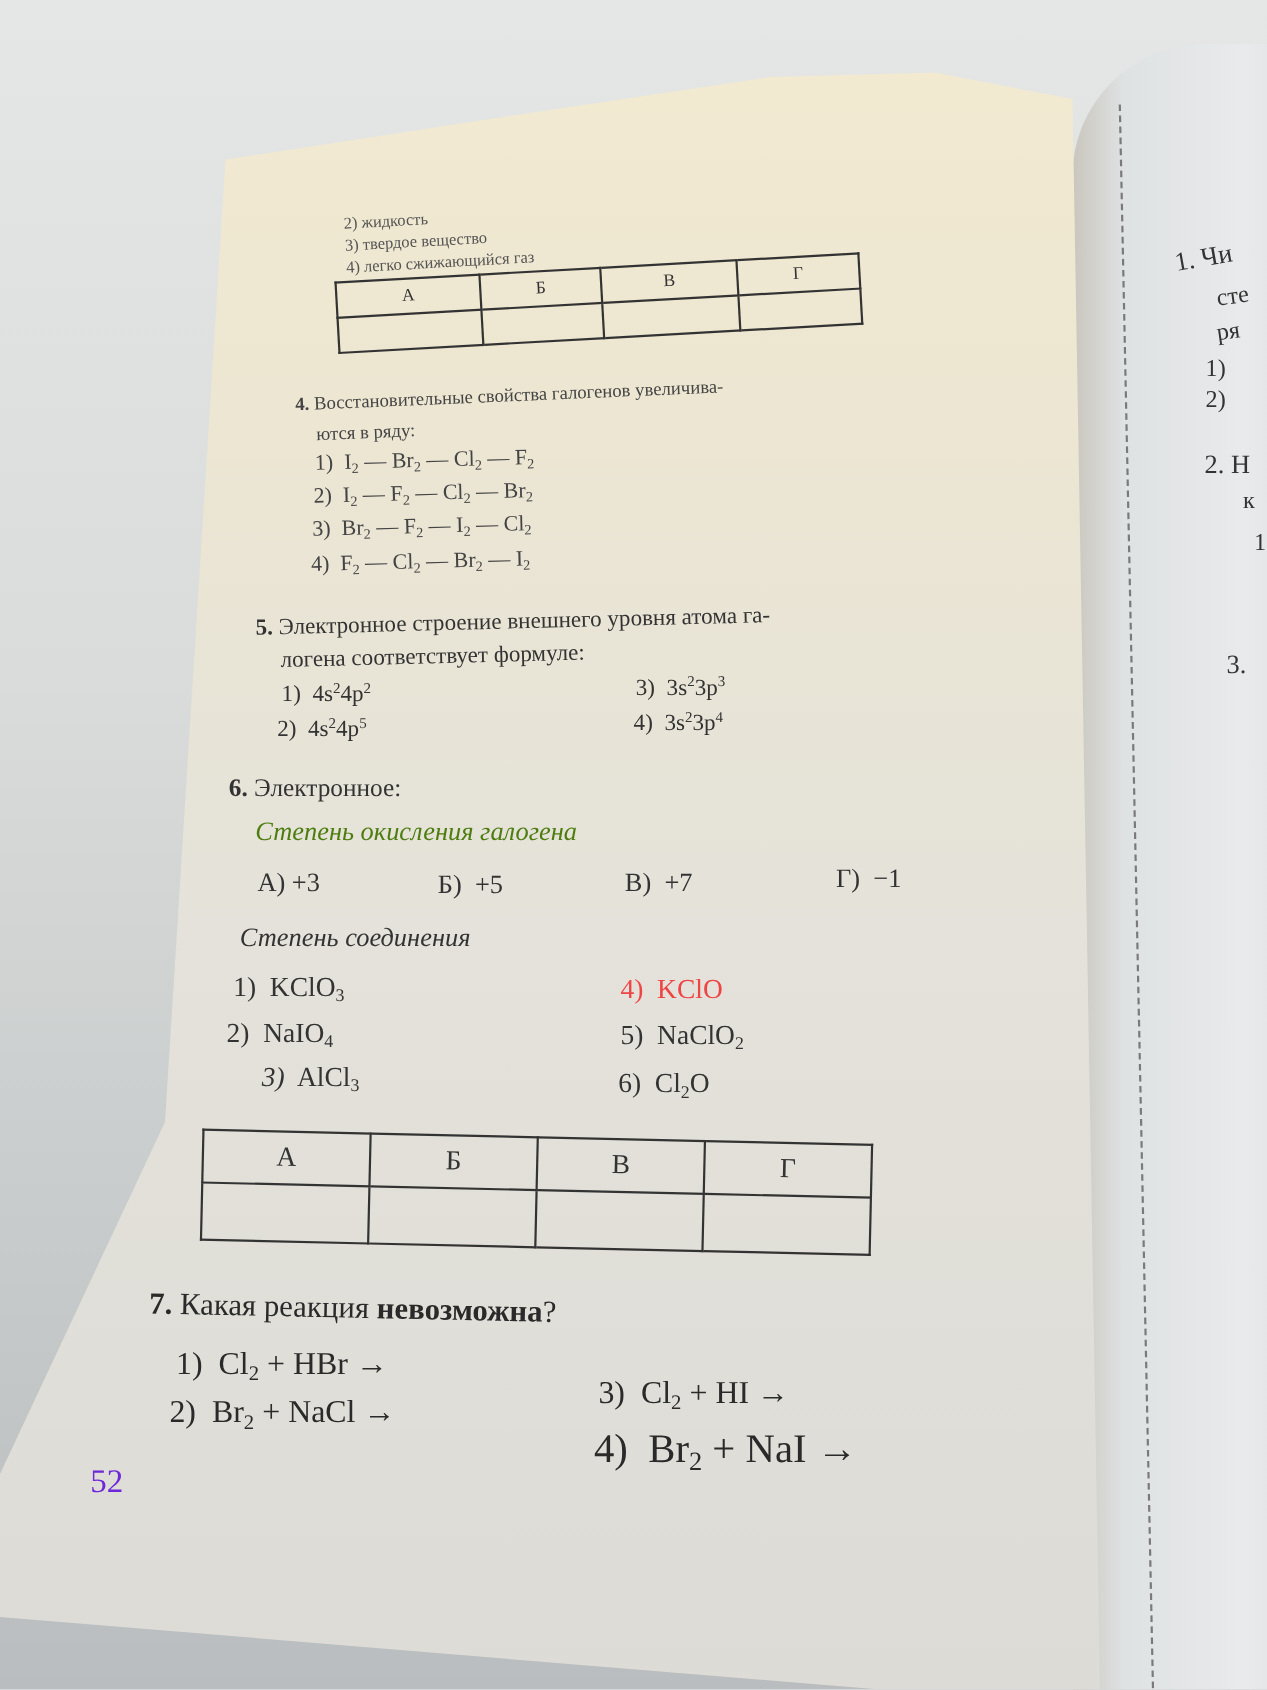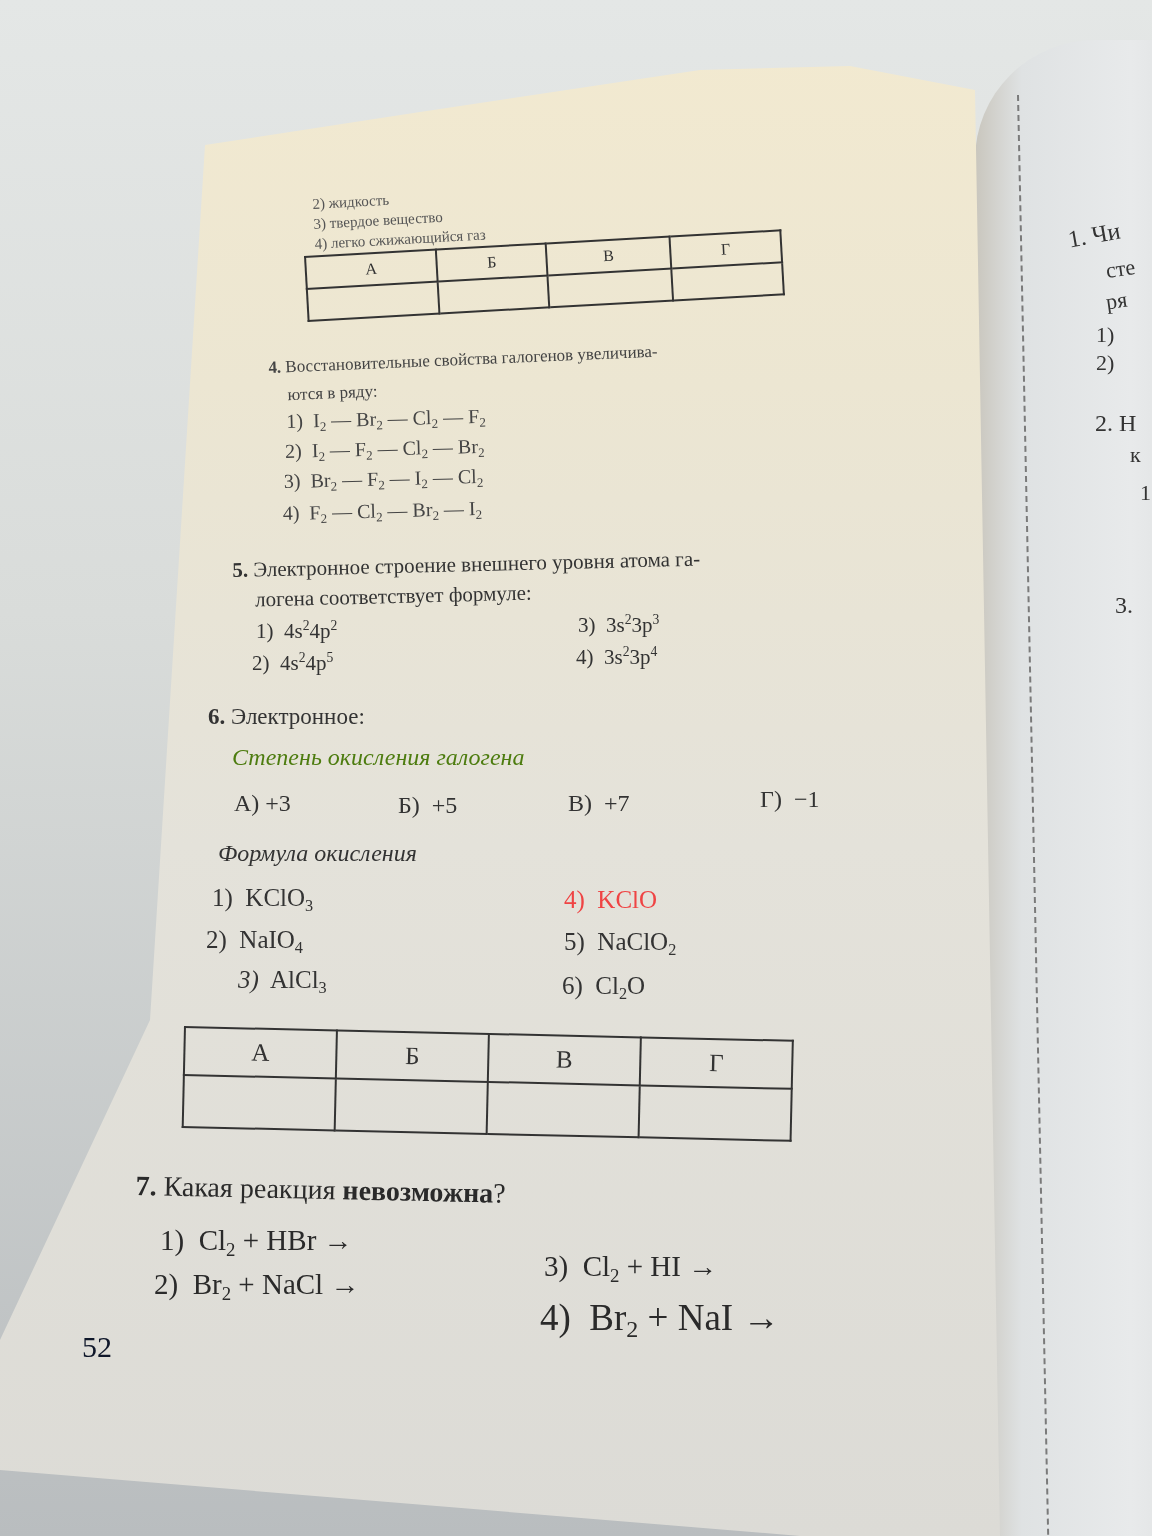--- a/index.html
+++ b/index.html
@@ -32,21 +32,21 @@
     sup { font-size: 0.65em; vertical-align: 0.55em; }
     .num { font-weight: bold; }
     .it { font-style: italic; }
     .bold { font-weight: bold; }
     table.answer {
       position: absolute; border-collapse: collapse;
     }
     table.answer td {
       border: 2px solid #333; text-align: center; color: #333;
     }
-    .page-num { position: absolute; left: 82px; top: 1330px; font-size: 30px; color: #0f172a; }
+    .page-num { position: absolute; left: 82px; top: 1330px; font-size: 30px; color: #6d28d9; }
   </style>
 </head>
 <body>
 
 <div class="right-page">
   <div class="cut-line"></div>
 </div>
 <div class="rp-text" style="left:1068px;top:222px;transform:rotate(-10deg);font-size:24px;">1. Чи</div>
 <div class="rp-text" style="left:1106px;top:256px;transform:rotate(-8deg);">сте</div>
 <div class="rp-text" style="left:1106px;top:288px;transform:rotate(-8deg);">ря</div>
@@ -125,21 +125,21 @@
 
   <div class="line" style="left:208px;top:704px;font-size:23px;color:#333;">
     <span class="num">6.</span>
     <span>Электронное:</span>
   </div>
   <div class="line it" style="left:232px;top:744px;font-size:24px;color:#4d7c0f;">Степень окисления галогена</div>
   <div class="line" style="left:212px;top:790px;font-size:24px;color:#333;margin-left:22px;"><span>А)</span> <span>+3</span></div>
   <div class="line" style="left:398px;top:792px;font-size:24px;color:#333;"><span>Б)</span>&nbsp; <span>+5</span></div>
   <div class="line" style="left:568px;top:790px;font-size:24px;color:#333;"><span>В)</span>&nbsp; <span>+7</span></div>
   <div class="line" style="left:760px;top:786px;font-size:24px;color:#333;"><span>Г)</span>&nbsp; <span>−1</span></div>
-  <div class="line it" style="left:218px;top:840px;font-size:24px;color:#333;">Формула окисления</div>
+  <div class="line it" style="left:218px;top:840px;font-size:24px;color:#333;">Степень соединения</div>
 
   <div class="line" style="left:212px;top:884px;font-size:25px;color:#333;"><span>1)</span>&nbsp; <span>KClO</span><sub>3</sub></div>
   <div class="line" style="left:206px;top:926px;font-size:25px;color:#333;"><span>2)</span>&nbsp; <span>NaIO</span><sub>4</sub></div>
   <div class="line" style="left:202px;top:966px;font-size:25px;color:#333;margin-left:36px;"><span class="it">3)</span>&nbsp; <span>AlCl</span><sub>3</sub></div>
   <div class="line" style="left:564px;top:886px;font-size:25px;color:#ef4444;"><span>4)</span>&nbsp; <span>KClO</span></div>
   <div class="line" style="left:564px;top:928px;font-size:25px;color:#333;"><span>5)</span>&nbsp; <span>NaClO</span><sub>2</sub></div>
   <div class="line" style="left:562px;top:972px;font-size:25px;color:#333;"><span>6)</span>&nbsp; <span>Cl</span><sub>2</sub><span>O</span></div>
 
   <table class="answer" style="left:184px;top:1026px;width:610px;transform:rotate(1.3deg);transform-origin:left top;font-size:25px;">
     <tbody>

